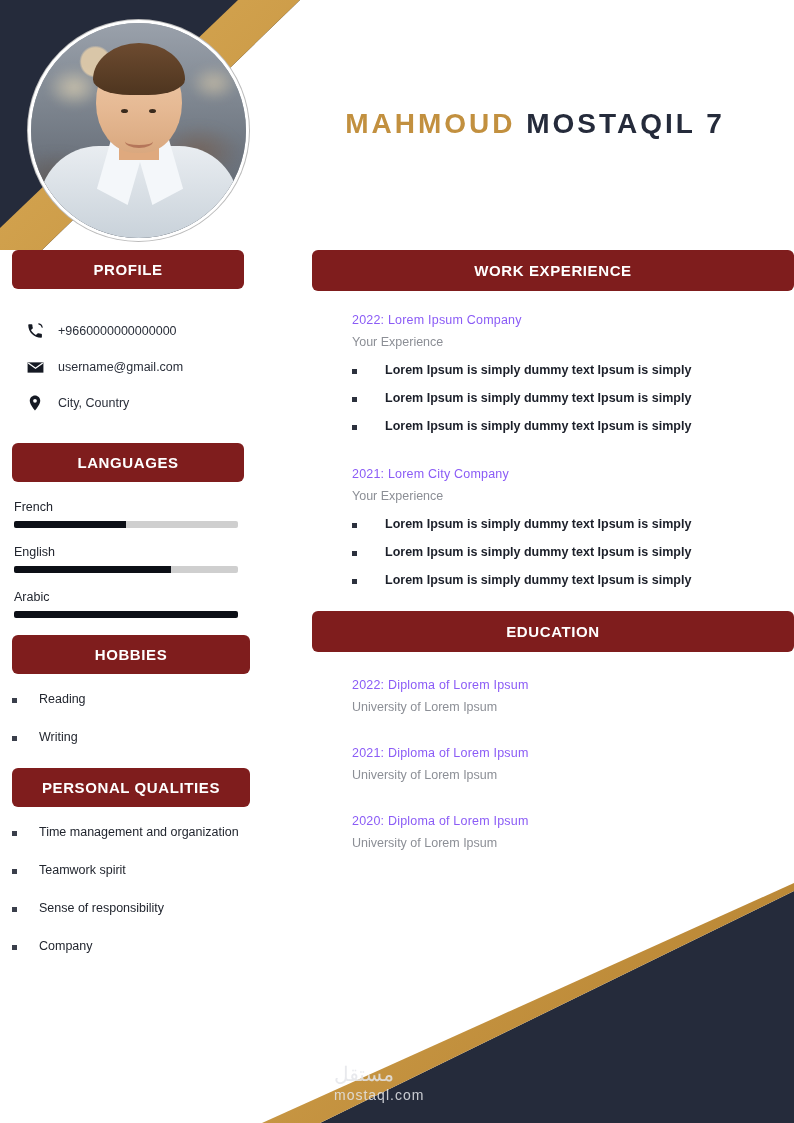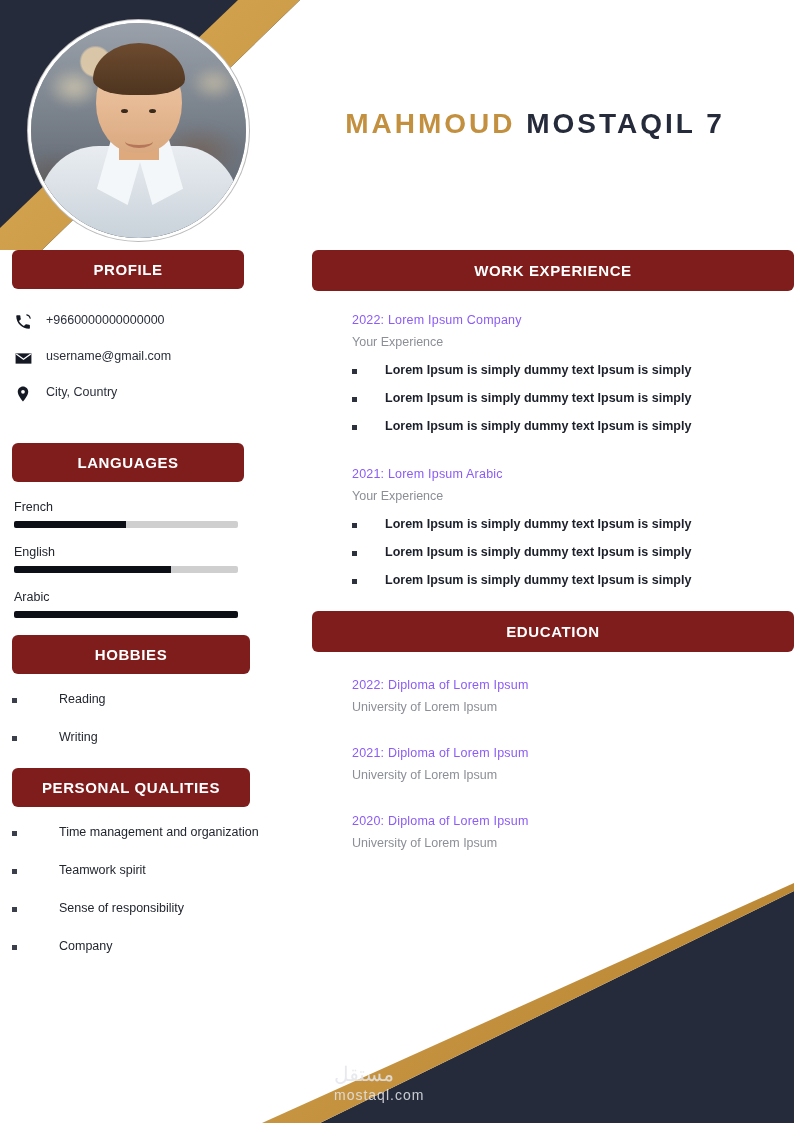--- a/index.html
+++ b/index.html
@@ -176,23 +176,23 @@
     font-size: 15px;
     padding: 11px 0;
   }
   .left-header.wide { width: 238px; text-align: center; }
 
   .contact-list {
     margin-top: 24px;
   }
   .contact-row {
     display: flex;
-    align-items: flex-start;
+    align-items: center;
     height: 36px;
-    padding-left: 8px;
+    padding-left: 20px;
   }
   .contact-ico {
     width: 30px;
     display: flex;
     justify-content: center;
     color: #1c2230;
   }
   .contact-text {
     font-size: 12.5px;
     color: #2a2f3a;
@@ -208,21 +208,20 @@
     overflow: hidden;
     margin-bottom: 17px;
   }
   .bar-fill { height: 7px; background: #0c0f16; }
 
   .bullet-list { margin-top: 18px; padding-left: 12px; }
   .bullet-row {
     display: flex;
     align-items: flex-start;
     margin-bottom: 24px;
-    gap: 20px;
   }
   .bullet-sq {
     width: 5px; height: 5px;
     background: #3a3f4b;
     margin-top: 6px;
     flex: 0 0 auto;
   }
   .bullet-text {
     font-size: 12.5px;
     color: #22262f;
@@ -451,21 +450,21 @@
         <span class="task-sq"></span>
         <span class="task-text">Lorem Ipsum is simply dummy text Ipsum is simply</span>
       </div>
       <div class="task-row">
         <span class="task-sq"></span>
         <span class="task-text">Lorem Ipsum is simply dummy text Ipsum is simply</span>
       </div>
     </div>
 
     <div class="entry" style="margin-top:34px;">
-      <div class="entry-title">2021:  Lorem Ipsum  Arabic</div>
+      <div class="entry-title">2021:  Lorem City  Company</div>
       <div class="entry-sub">Your Experience</div>
       <div class="task-row">
         <span class="task-sq"></span>
         <span class="task-text">Lorem Ipsum is simply dummy text Ipsum is simply</span>
       </div>
       <div class="task-row">
         <span class="task-sq"></span>
         <span class="task-text">Lorem Ipsum is simply dummy text Ipsum is simply</span>
       </div>
       <div class="task-row">

